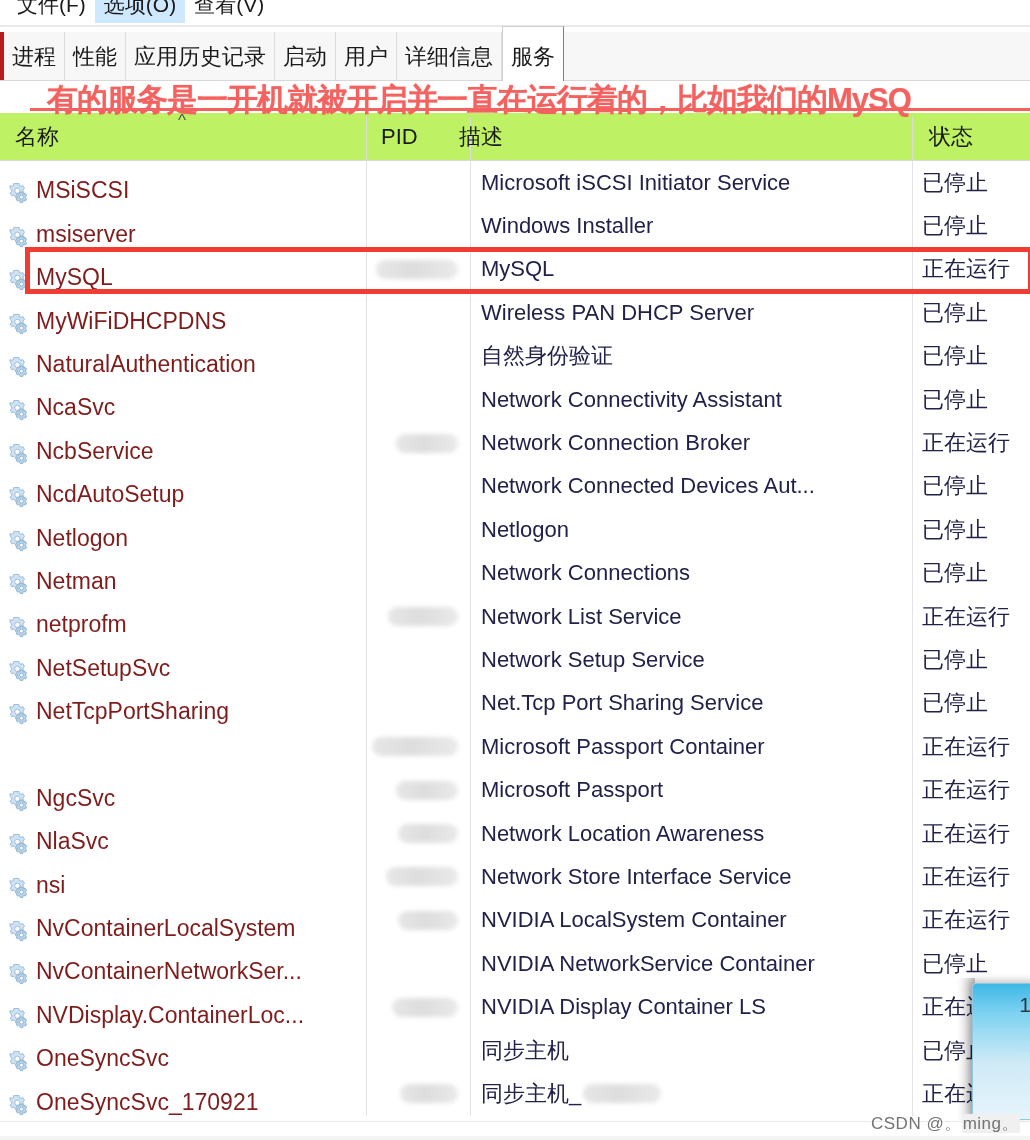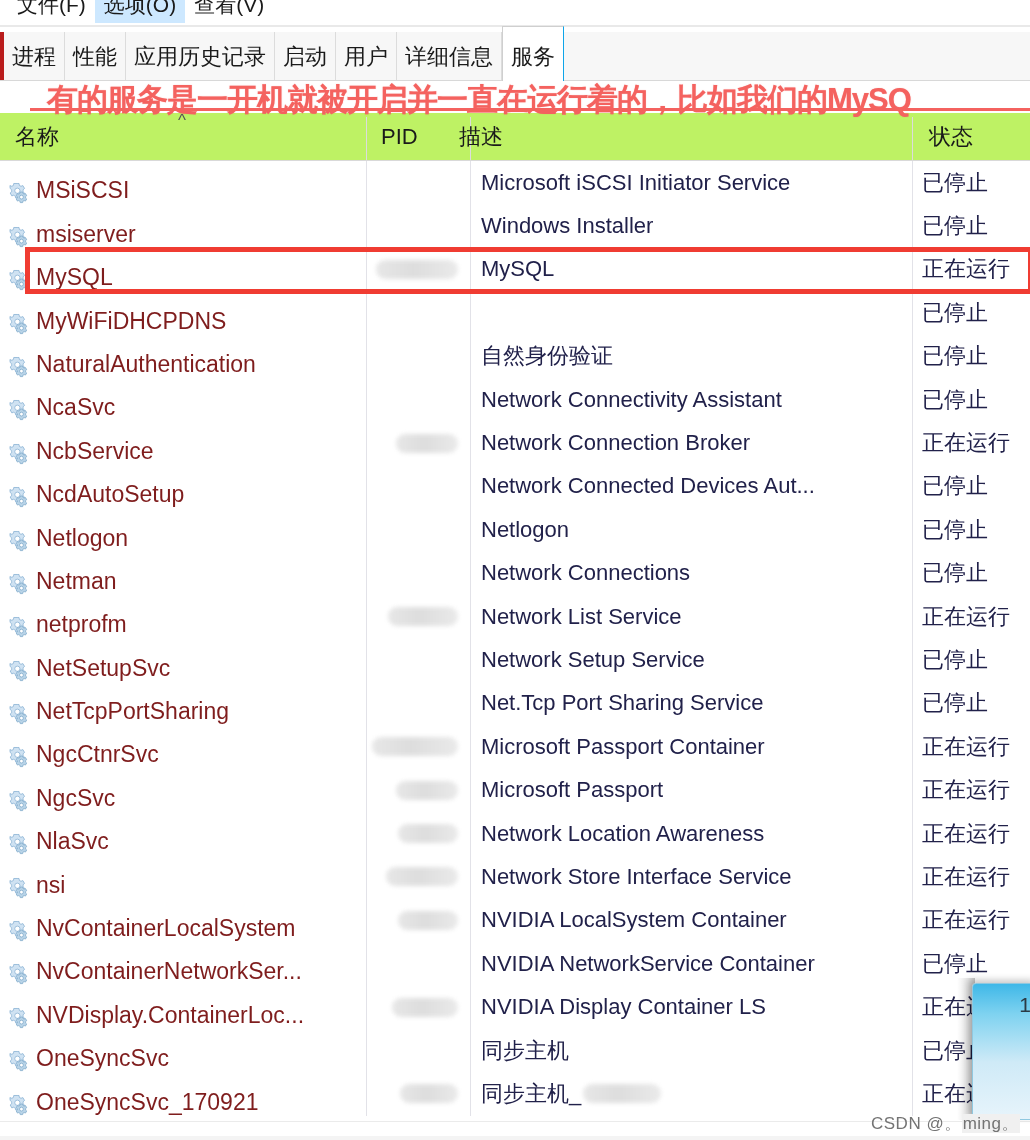--- a/index.html
+++ b/index.html
@@ -420,20 +420,21 @@
             <svg class="gear" viewBox="0 0 24 24" aria-hidden="true">
               <path fill="#cfe2f2" stroke="#8fb6d6" stroke-width="0.9" d="M13.6 2.6l.35 2.05c.62.2 1.2.5 1.7.88l1.95-.74 1.75 3.03-1.6 1.33c.07.33.1.67.1 1.02s-.03.69-.1 1.02l1.6 1.33-1.75 3.03-1.95-.74c-.5.38-1.08.68-1.7.88l-.35 2.05h-3.5l-.35-2.05a5.9 5.9 0 0 1-1.7-.88l-1.95.74-1.75-3.03 1.6-1.33a6.2 6.2 0 0 1 0-2.04l-1.6-1.33L4.1 4.79l1.95.74c.5-.38 1.08-.68 1.7-.88l.35-2.05h3.5z"></path>
               <circle cx="11.85" cy="10.17" r="2.75" fill="#ffffff" stroke="#8fb6d6" stroke-width="0.9"></circle>
               <path fill="#b9d4e8" stroke="#7ea9c9" stroke-width="0.8" d="M17.4 11.5l.25 1.5c.45.14.87.36 1.24.64l1.42-.54 1.28 2.21-1.17.97c.05.24.07.49.07.74s-.02.5-.07.74l1.17.97-1.28 2.21-1.42-.54c-.37.28-.79.5-1.24.64l-.25 1.5h-2.56l-.25-1.5a4.3 4.3 0 0 1-1.24-.64l-1.42.54-1.28-2.21 1.17-.97a4.5 4.5 0 0 1 0-1.48l-1.17-.97 1.28-2.21 1.42.54c.37-.28.79-.5 1.24-.64l.25-1.5h2.56z"></path>
               <circle cx="16.12" cy="16.81" r="2.0" fill="#ffffff" stroke="#7ea9c9" stroke-width="0.8"></circle>
             </svg>
           </span>
           <span>MyWiFiDHCPDNS</span>
         </div>
         <div class="c-pid"></div>
+        <div class="c-desc">Wireless PAN DHCP Server</div>
         <div class="c-status">已停止</div>
       </div>
       <div class="row">
         <div class="c-name">
           <span style="display: flex;">
             <svg class="gear" viewBox="0 0 24 24" aria-hidden="true">
               <path fill="#cfe2f2" stroke="#8fb6d6" stroke-width="0.9" d="M13.6 2.6l.35 2.05c.62.2 1.2.5 1.7.88l1.95-.74 1.75 3.03-1.6 1.33c.07.33.1.67.1 1.02s-.03.69-.1 1.02l1.6 1.33-1.75 3.03-1.95-.74c-.5.38-1.08.68-1.7.88l-.35 2.05h-3.5l-.35-2.05a5.9 5.9 0 0 1-1.7-.88l-1.95.74-1.75-3.03 1.6-1.33a6.2 6.2 0 0 1 0-2.04l-1.6-1.33L4.1 4.79l1.95.74c.5-.38 1.08-.68 1.7-.88l.35-2.05h3.5z"></path>
               <circle cx="11.85" cy="10.17" r="2.75" fill="#ffffff" stroke="#8fb6d6" stroke-width="0.9"></circle>
               <path fill="#b9d4e8" stroke="#7ea9c9" stroke-width="0.8" d="M17.4 11.5l.25 1.5c.45.14.87.36 1.24.64l1.42-.54 1.28 2.21-1.17.97c.05.24.07.49.07.74s-.02.5-.07.74l1.17.97-1.28 2.21-1.42-.54c-.37.28-.79.5-1.24.64l-.25 1.5h-2.56l-.25-1.5a4.3 4.3 0 0 1-1.24-.64l-1.42.54-1.28-2.21 1.17-.97a4.5 4.5 0 0 1 0-1.48l-1.17-.97 1.28-2.21 1.42.54c.37-.28.79-.5 1.24-.64l.25-1.5h2.56z"></path>
               <circle cx="16.12" cy="16.81" r="2.0" fill="#ffffff" stroke="#7ea9c9" stroke-width="0.8"></circle>
@@ -571,31 +572,20 @@
               <circle cx="16.12" cy="16.81" r="2.0" fill="#ffffff" stroke="#7ea9c9" stroke-width="0.8"></circle>
             </svg>
           </span>
           <span>NetTcpPortSharing</span>
         </div>
         <div class="c-pid"></div>
         <div class="c-desc">Net.Tcp Port Sharing Service</div>
         <div class="c-status">已停止</div>
       </div>
       <div class="row">
-        <div class="c-name">
-          <span style="display: flex;">
-            <svg class="gear" viewBox="0 0 24 24" aria-hidden="true">
-              <path fill="#cfe2f2" stroke="#8fb6d6" stroke-width="0.9" d="M13.6 2.6l.35 2.05c.62.2 1.2.5 1.7.88l1.95-.74 1.75 3.03-1.6 1.33c.07.33.1.67.1 1.02s-.03.69-.1 1.02l1.6 1.33-1.75 3.03-1.95-.74c-.5.38-1.08.68-1.7.88l-.35 2.05h-3.5l-.35-2.05a5.9 5.9 0 0 1-1.7-.88l-1.95.74-1.75-3.03 1.6-1.33a6.2 6.2 0 0 1 0-2.04l-1.6-1.33L4.1 4.79l1.95.74c.5-.38 1.08-.68 1.7-.88l.35-2.05h3.5z"></path>
-              <circle cx="11.85" cy="10.17" r="2.75" fill="#ffffff" stroke="#8fb6d6" stroke-width="0.9"></circle>
-              <path fill="#b9d4e8" stroke="#7ea9c9" stroke-width="0.8" d="M17.4 11.5l.25 1.5c.45.14.87.36 1.24.64l1.42-.54 1.28 2.21-1.17.97c.05.24.07.49.07.74s-.02.5-.07.74l1.17.97-1.28 2.21-1.42-.54c-.37.28-.79.5-1.24.64l-.25 1.5h-2.56l-.25-1.5a4.3 4.3 0 0 1-1.24-.64l-1.42.54-1.28-2.21 1.17-.97a4.5 4.5 0 0 1 0-1.48l-1.17-.97 1.28-2.21 1.42.54c.37-.28.79-.5 1.24-.64l.25-1.5h2.56z"></path>
-              <circle cx="16.12" cy="16.81" r="2.0" fill="#ffffff" stroke="#7ea9c9" stroke-width="0.8"></circle>
-            </svg>
-          </span>
-          <span>NgcCtnrSvc</span>
-        </div>
         <div class="c-pid">
           <div class="pidblob" style="width: 88px;"></div>
         </div>
         <div class="c-desc">Microsoft Passport Container</div>
         <div class="c-status">正在运行</div>
       </div>
       <div class="row">
         <div class="c-name">
           <span style="display: flex;">
             <svg class="gear" viewBox="0 0 24 24" aria-hidden="true">

